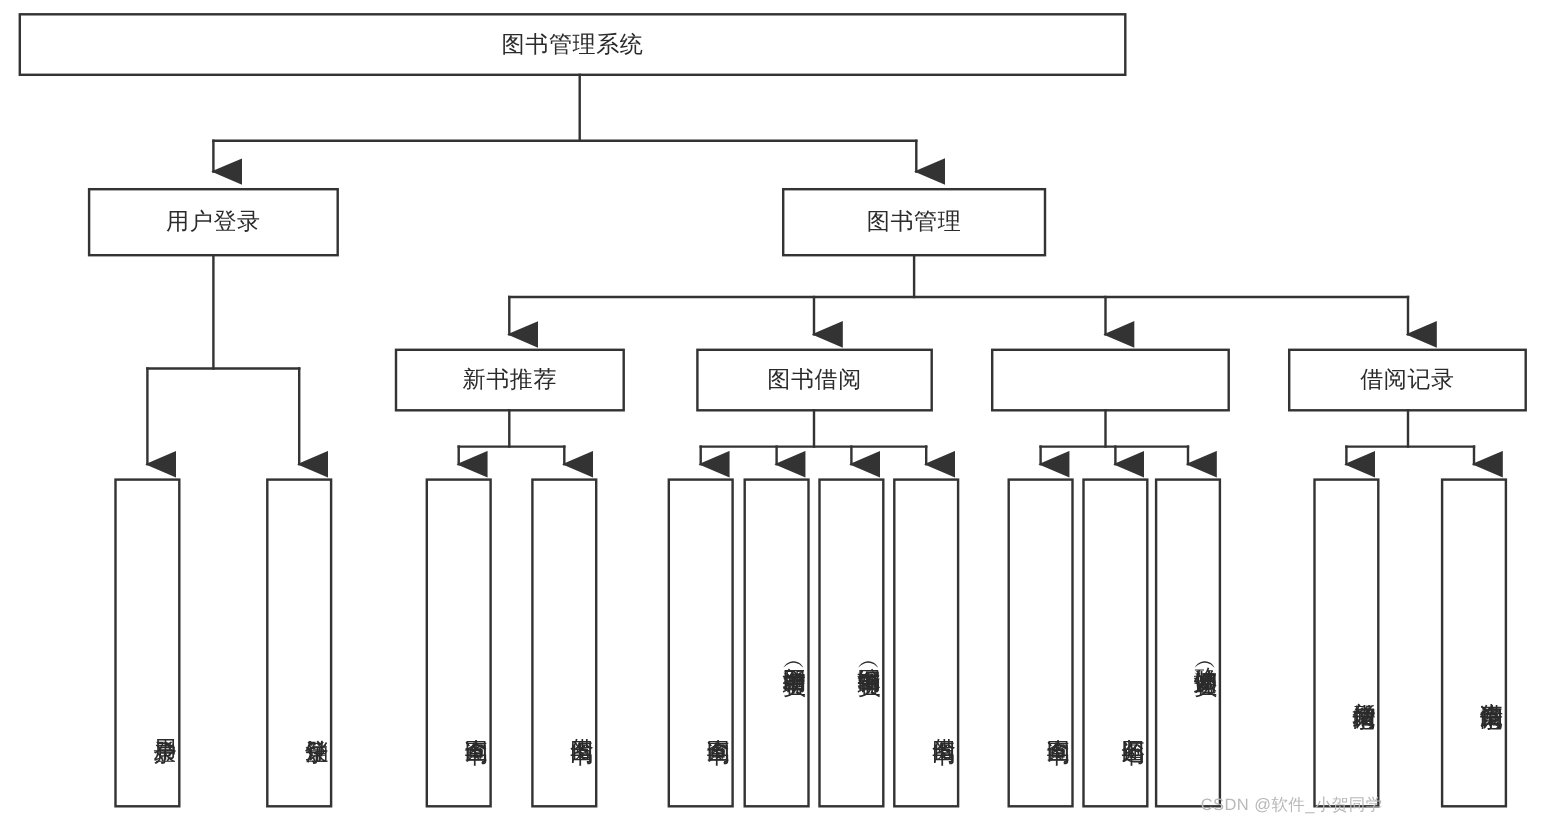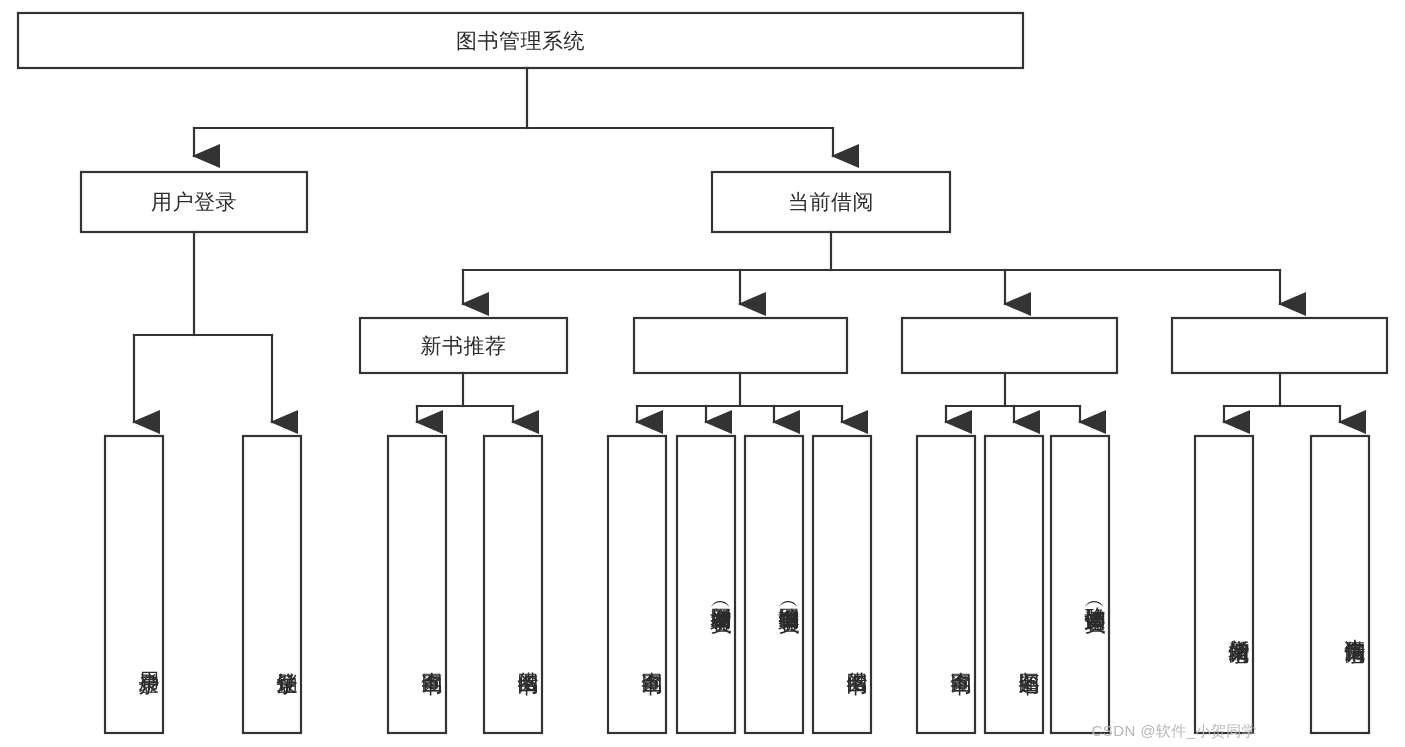--- a/index.html
+++ b/index.html
@@ -154,23 +154,25 @@
     <rect class="node-box" x="985" y="436" width="58" height="297"></rect>
     <rect class="node-box" x="1051" y="436" width="58" height="297"></rect>
 
     <rect class="node-box" x="1195" y="436" width="58" height="297"></rect>
     <rect class="node-box" x="1311" y="436" width="58" height="297"></rect>
   </svg>
 
   <div class="node-label-h" style="left:18px; top:13px; width:1005px; height:55px;">图书管理系统</div>
 
   <div class="node-label-h" style="left:81px; top:172px; width:226px; height:60px;">用户登录</div>
-  <div class="node-label-h" style="left:712px; top:172px; width:238px; height:60px;">当前借阅</div>
+  <div class="node-label-h" style="left:712px; top:172px; width:238px; height:60px;">图书管理</div>
 
   <div class="node-label-h" style="left:360px; top:318px; width:207px; height:55px;">新书推荐</div>
+  <div class="node-label-h" style="left:634px; top:318px; width:213px; height:55px;">图书借阅</div>
+  <div class="node-label-h" style="left:1172px; top:318px; width:215px; height:55px;">借阅记录</div>
 
   <div class="node-label-v" style="left:105px; top:436px; width:58px; height:297px; padding-top:72px;">用户登录</div>
   <div class="node-label-v" style="left:243px; top:436px; width:58px; height:297px; padding-top:72px;">注销登录</div>
 
   <div class="node-label-v" style="left:388px; top:436px; width:58px; height:297px; padding-top:72px;">查询图书</div>
   <div class="node-label-v" style="left:484px; top:436px; width:58px; height:297px; padding-top:72px;">借阅图书</div>
 
   <div class="node-label-v" style="left:608px; top:436px; width:58px; height:297px; padding-top:72px;">查询图书</div>
   <div class="node-label-v" style="left:677px; top:436px; width:58px; height:297px; padding-top:10px;">新增图书（管理员）</div>
   <div class="node-label-v" style="left:745px; top:436px; width:58px; height:297px; padding-top:10px;">编辑图书（管理员）</div>

